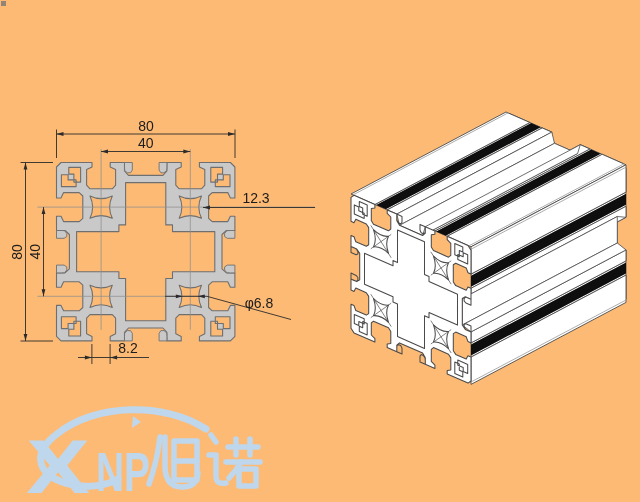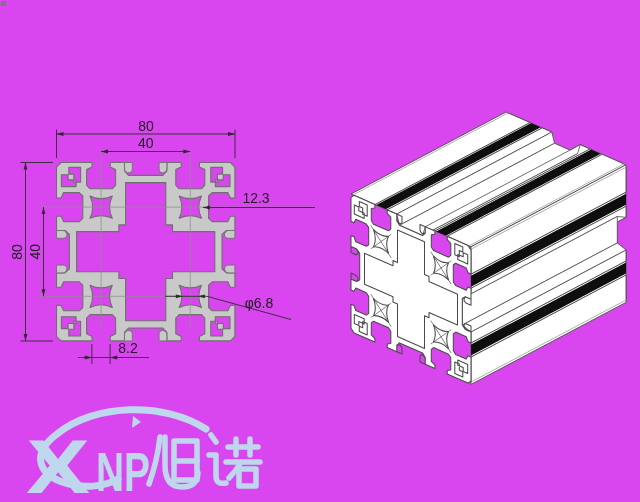--- a/index.html
+++ b/index.html
@@ -1,16 +1,16 @@
 <!DOCTYPE html>
 <html><head>
 <meta charset="utf-8">
 <style>
   html,body{margin:0;padding:0;background:#fff;}
-  #stage{position:relative;width:640px;height:502px;background:#d946ef;overflow:hidden;
+  #stage{position:relative;width:640px;height:502px;background:#fdba74;overflow:hidden;
          font-family:"Liberation Sans",sans-serif;}
   svg{display:block;}
   text{font-family:"Liberation Sans",sans-serif;}
   .dimtxt{font-size:14px;fill:#1c1c1c;}
   .logotxt{font-weight:bold;fill:#bed7ed;}
 </style>
 </head>
 <body>
 
 <div id="stage">

